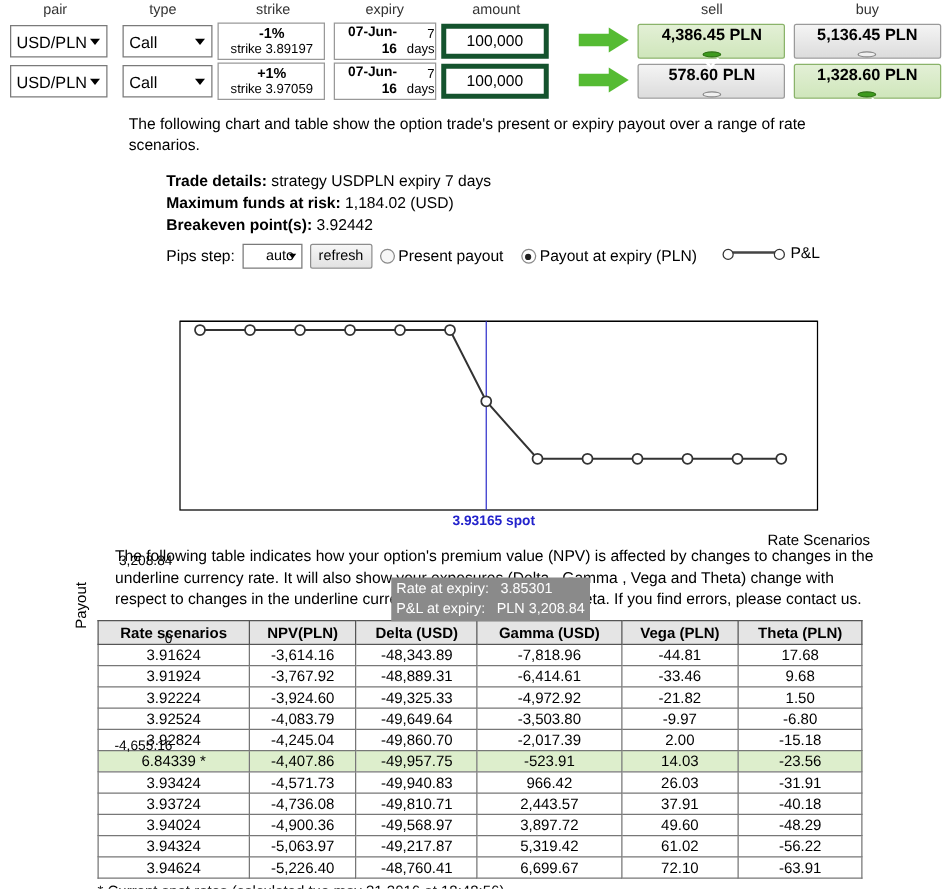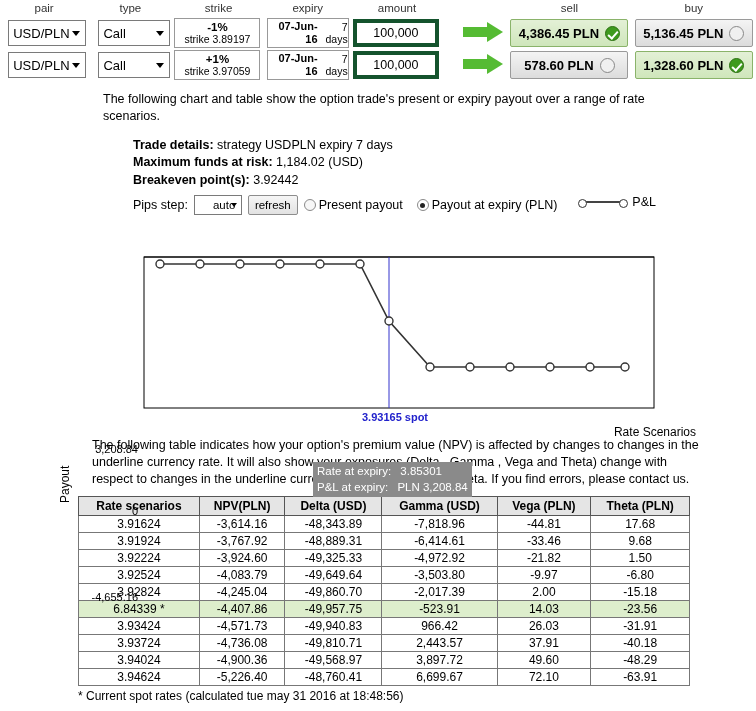--- a/index.html
+++ b/index.html
@@ -103,20 +103,21 @@
 
   .price-btn {
     width: 118px; height: 28px;
     border: 1px solid #9a9a9a;
     display: flex; align-items: center; justify-content: center;
     gap: 6px;
     font-size: 13px; font-weight: bold;
     border-radius: 2px;
     background: linear-gradient(#f4f4f4, #dcdcdc);
     margin: 0 auto;
+    flex-direction: column;
   }
   .price-btn.active {
     background: linear-gradient(#e3f0d6, #cfe6bb);
     border-color: #8ab36a;
   }
   .badge {
     width: 15px; height: 15px; border-radius: 50%;
     border: 1px solid #888;
     background: #f0f0f0;
     display: inline-block;
@@ -565,20 +566,28 @@
         </tr>
         <tr>
           <td>3.94024</td>
           <td>-4,900.36</td>
           <td>-49,568.97</td>
           <td>3,897.72</td>
           <td>49.60</td>
           <td>-48.29</td>
         </tr>
         <tr>
+          <td>3.94324</td>
+          <td>-5,063.97</td>
+          <td>-49,217.87</td>
+          <td>5,319.42</td>
+          <td>61.02</td>
+          <td>-56.22</td>
+        </tr>
+        <tr>
           <td>3.94624</td>
           <td>-5,226.40</td>
           <td>-48,760.41</td>
           <td>6,699.67</td>
           <td>72.10</td>
           <td>-63.91</td>
         </tr>
       </tbody>
     </table>
     <div class="footnote" style="margin-left:0;">* Current spot rates (calculated tue may 31 2016 at 18:48:56)</div>

